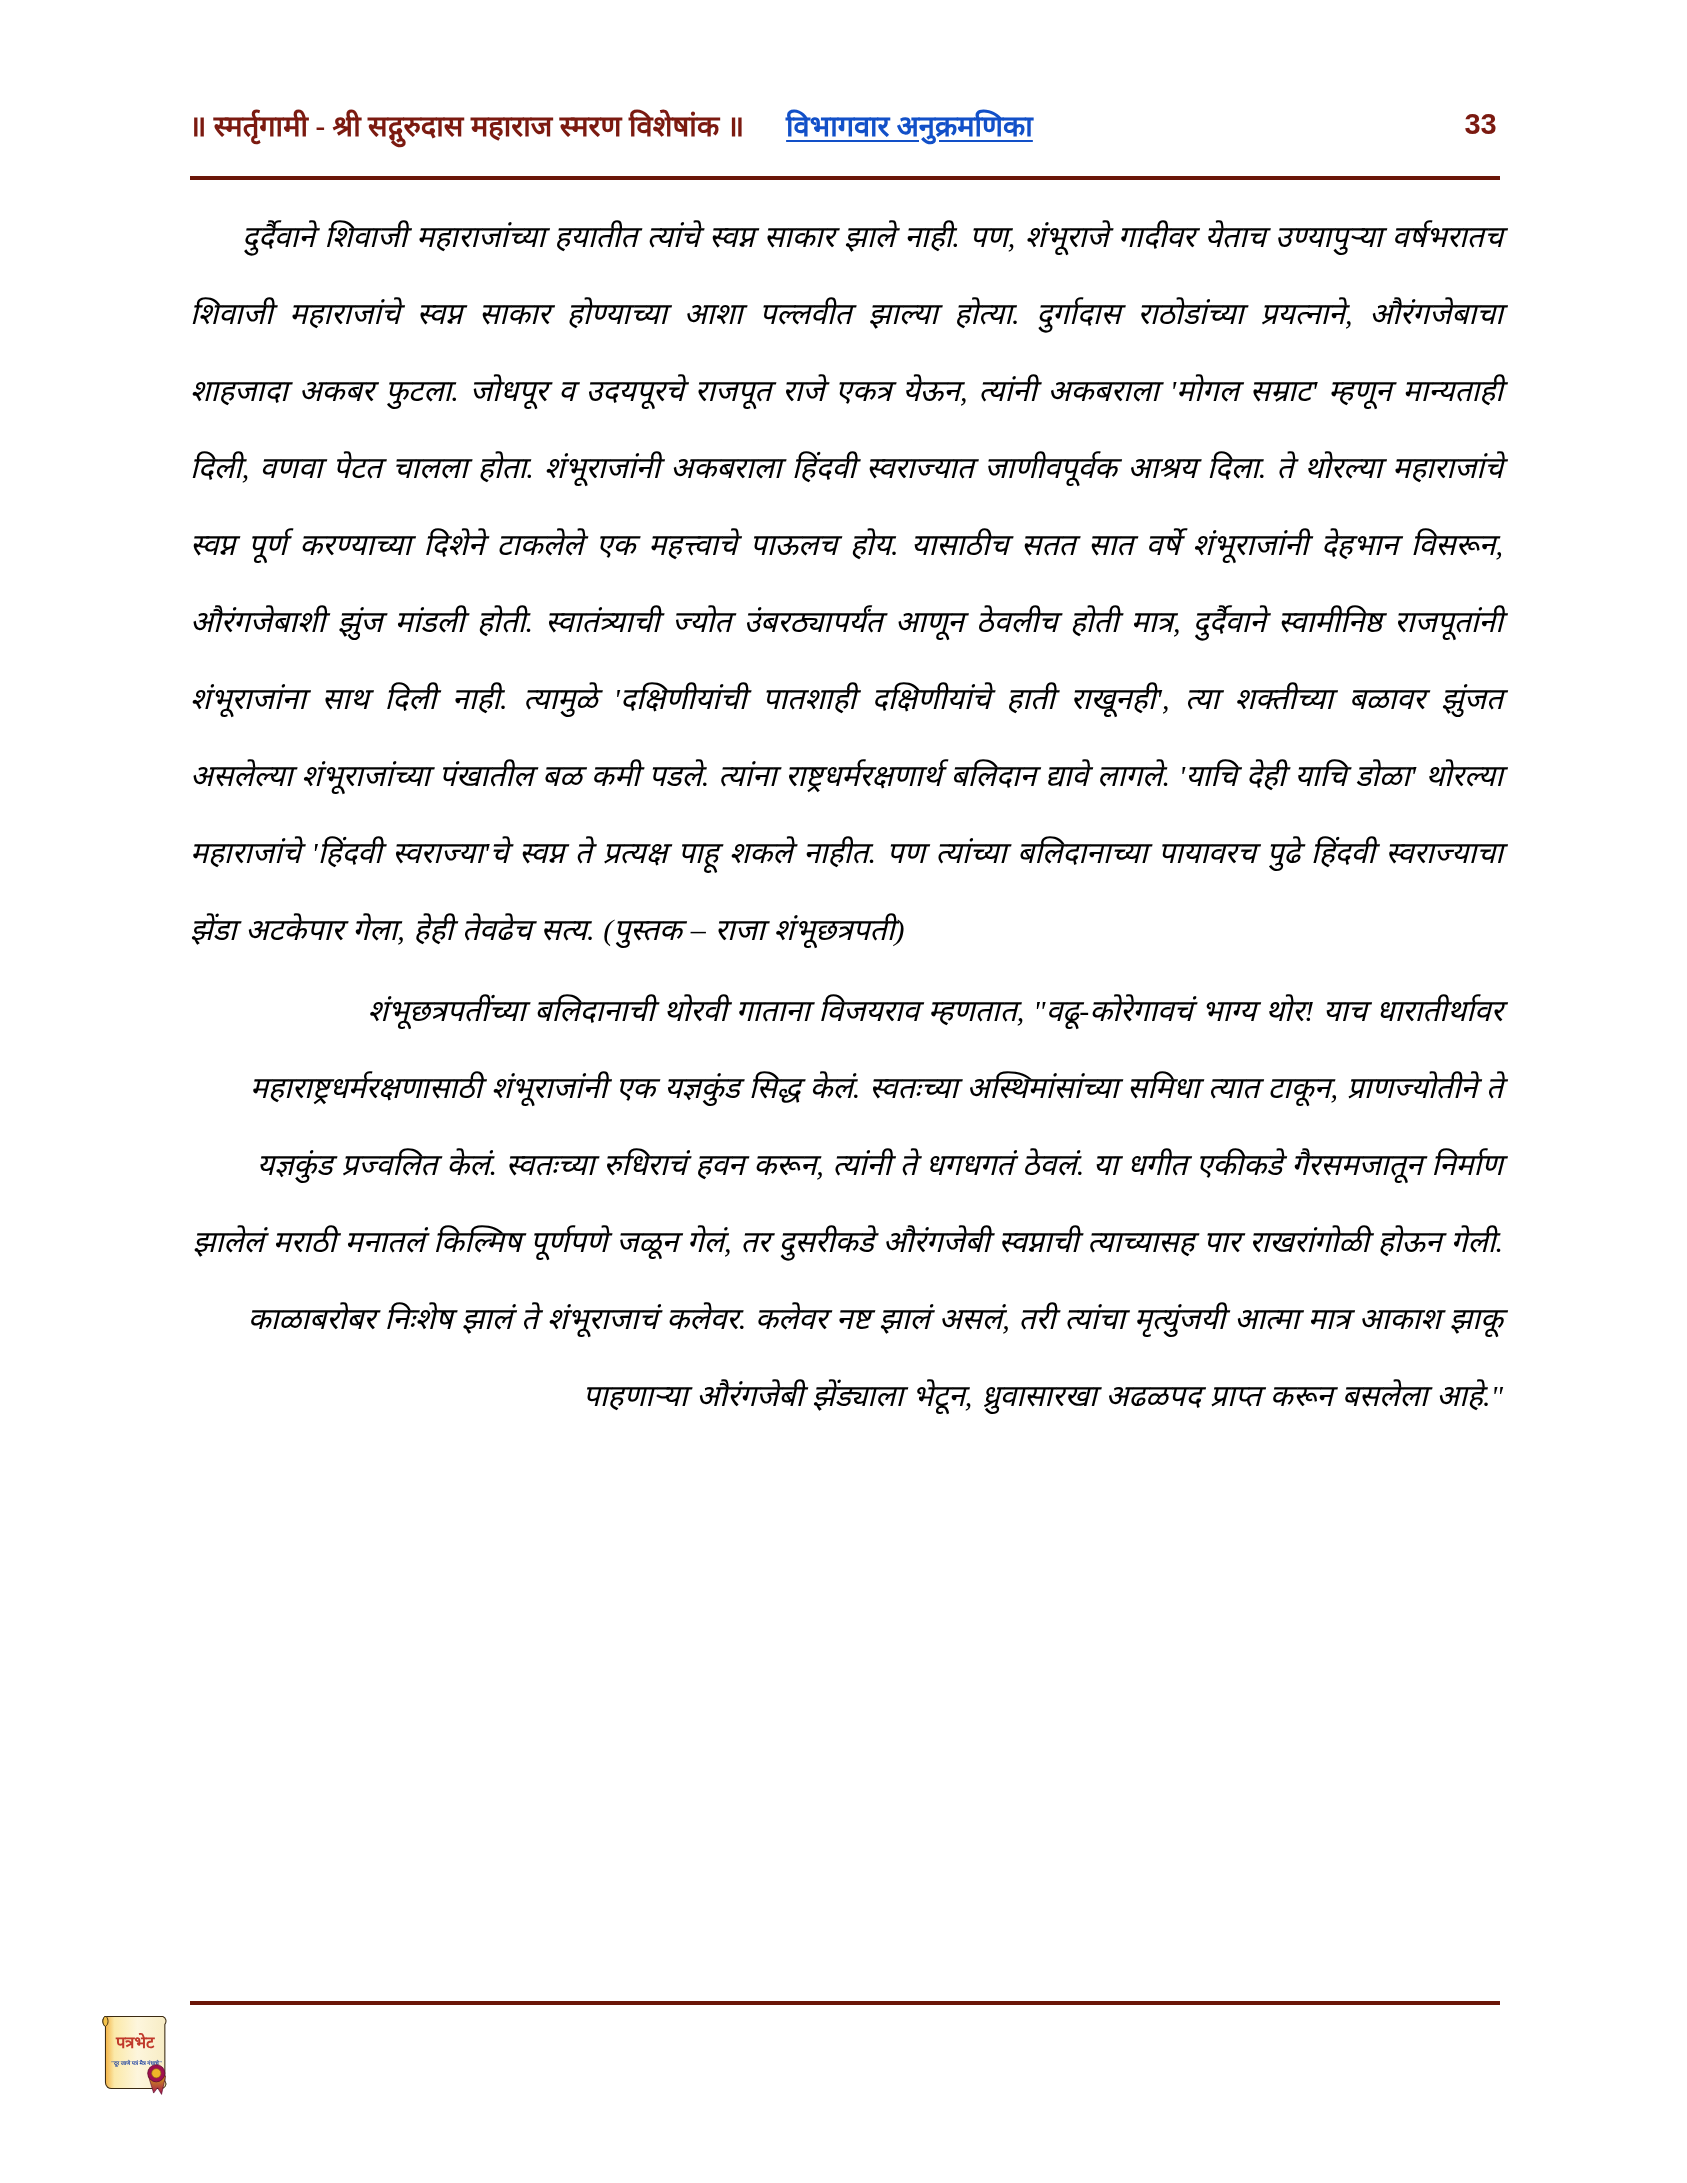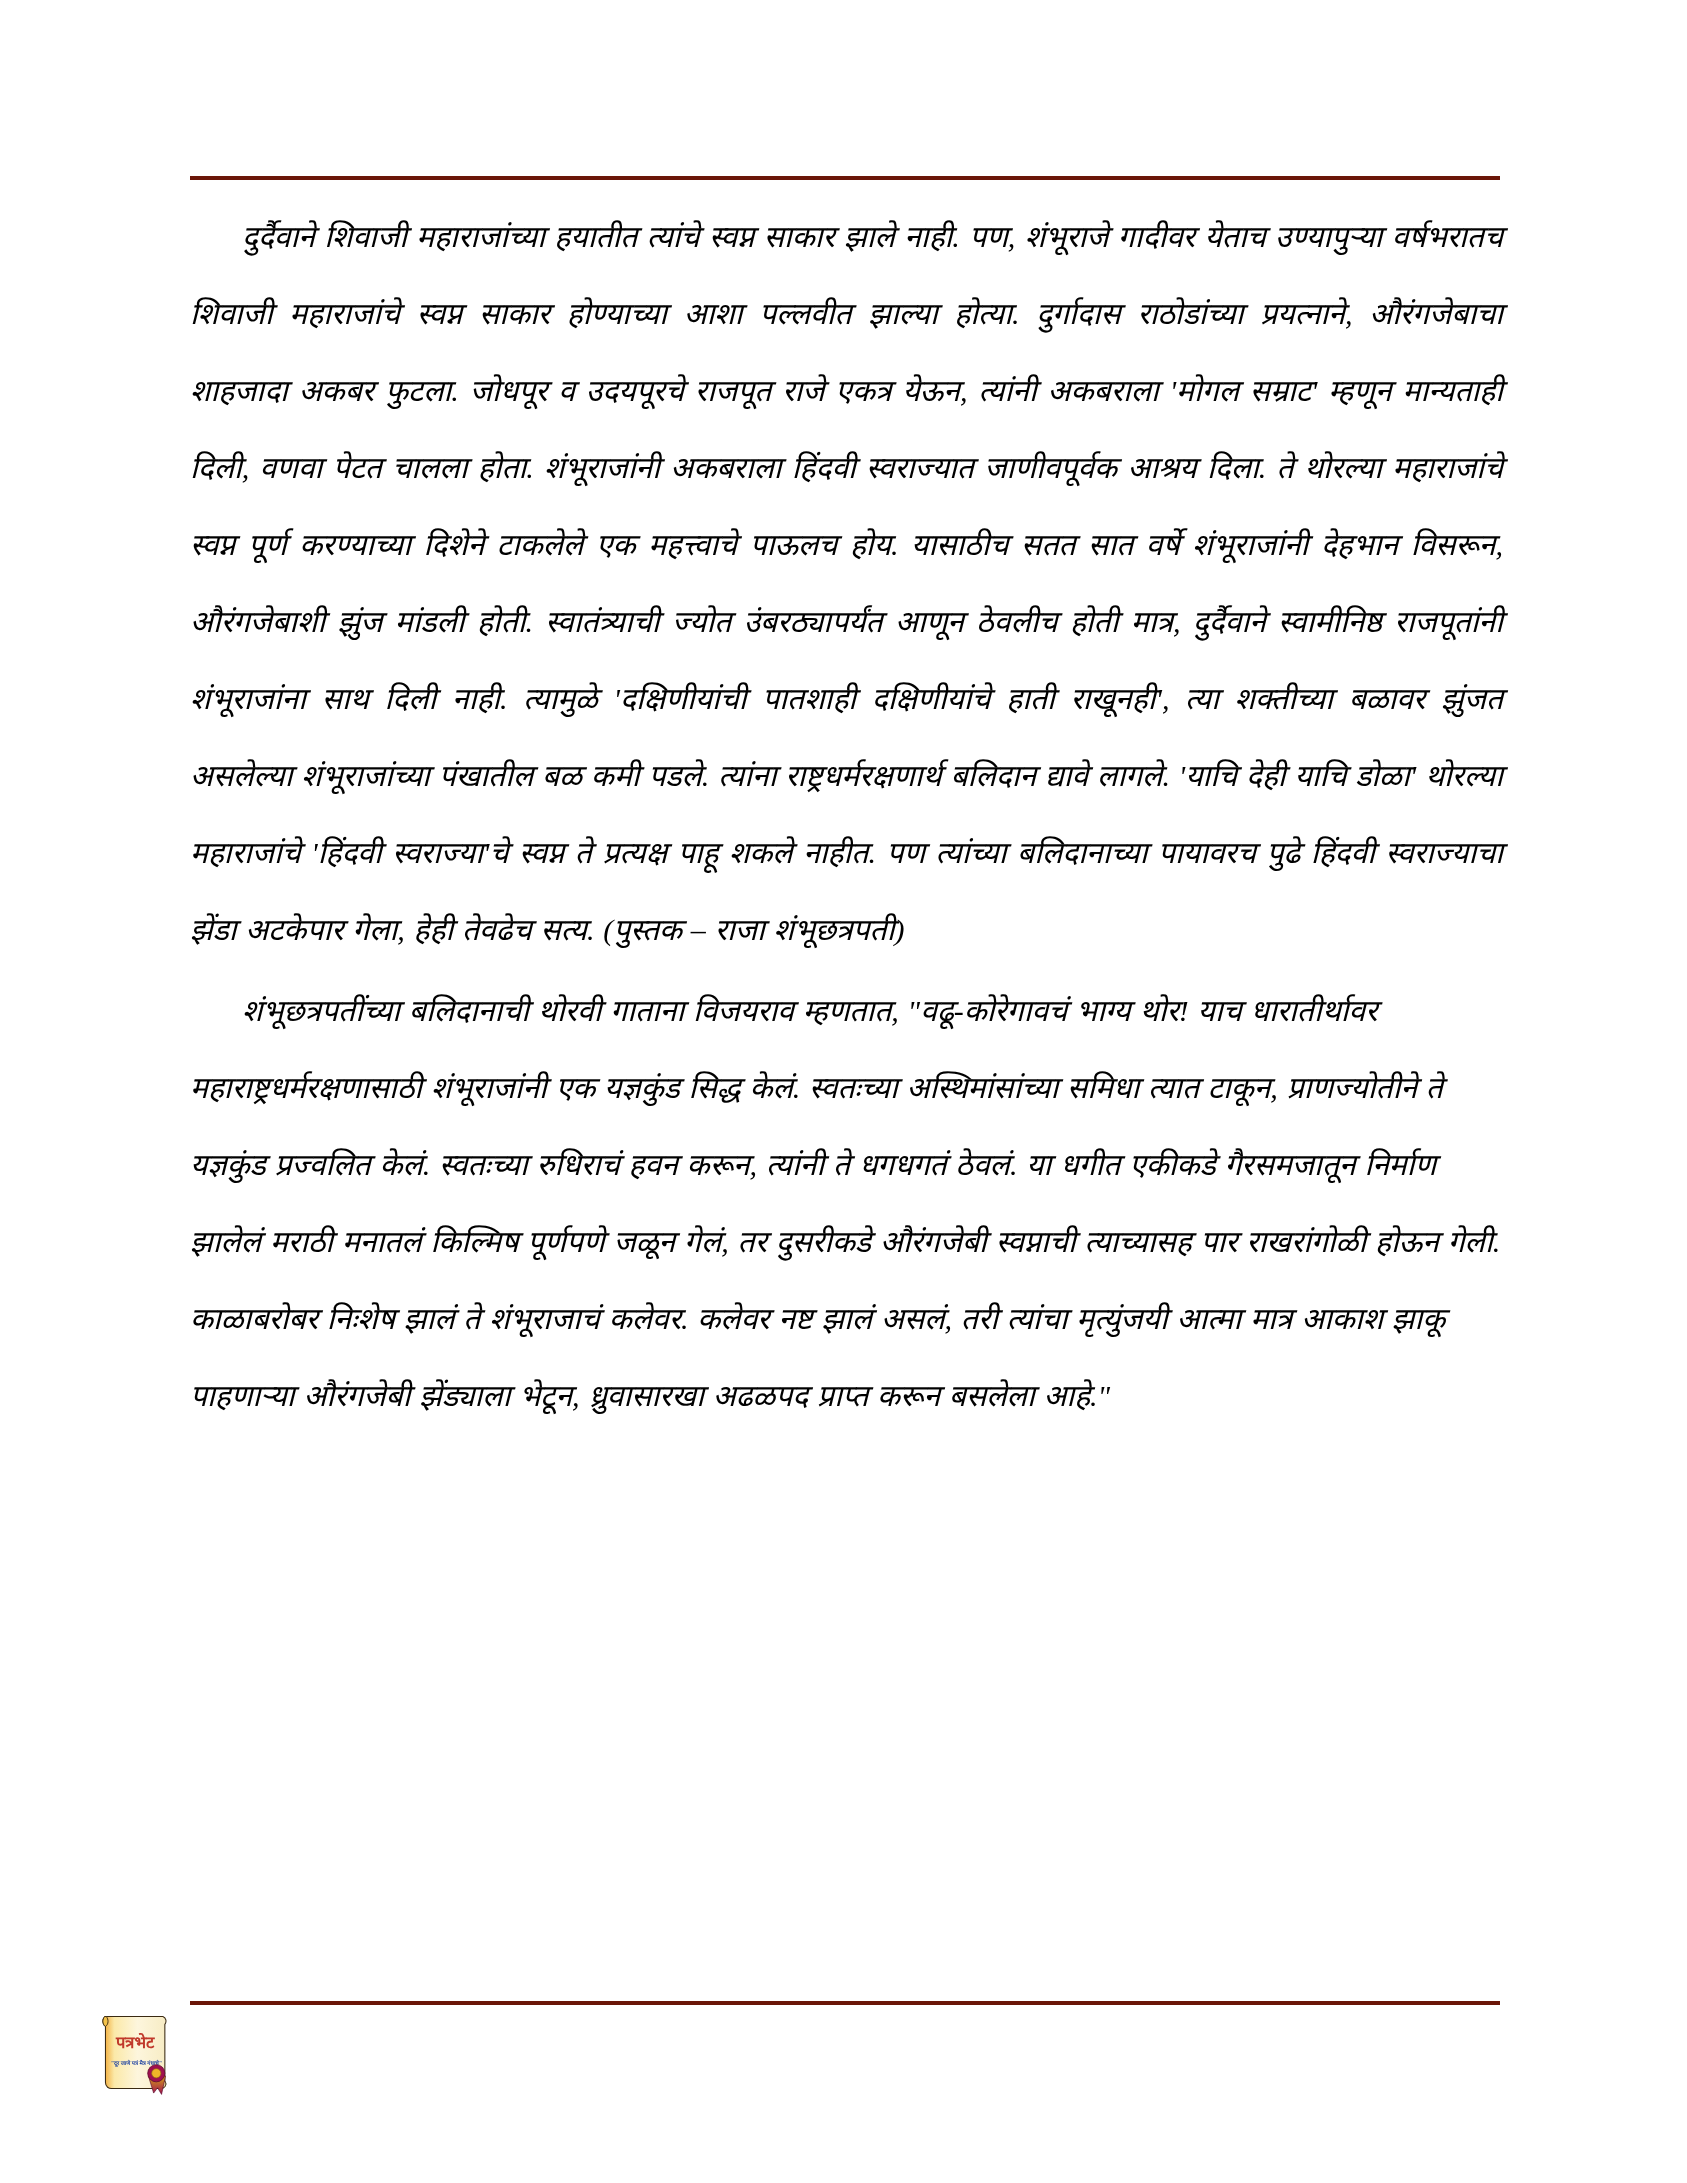--- a/index.html
+++ b/index.html
@@ -80,21 +80,21 @@
     text-align: justify;
     text-justify: inter-word;
     word-spacing: 1.3px;
     margin: 0 0 4px 0;
     font-style: italic;
   }
   .para.indent {
     text-indent: 52px;
   }
   .para:last-child {
-    text-align: left;
+    text-align: right;
   }
 
   
   .rule-bottom {
     position: absolute;
     left: 190px;
     top: 2001px;
     width: 1310px;
     height: 4px;
     background: #6b1608;
@@ -117,20 +117,25 @@
     width: 99px;
     height: 99px;
   }
   .logo svg { display: block; }
 </style>
 </head>
 <body>
 
 <div class="page">
 
+  <div class="header">
+    <div class="header-title">॥ स्मर्तृगामी - श्री सद्गुरुदास महाराज स्मरण विशेषांक ॥</div>
+    <a class="header-link">विभागवार अनुक्रमणिका</a>
+    <div class="header-pageno">33</div>
+  </div>
 
   <div class="rule-top"></div>
 
   <div class="content">
     <p class="para indent">दुर्दैवाने शिवाजी महाराजांच्या हयातीत त्यांचे स्वप्न साकार झाले नाही. पण, शंभूराजे गादीवर येताच उण्यापुऱ्या वर्षभरातच शिवाजी महाराजांचे स्वप्न साकार होण्याच्या आशा पल्लवीत झाल्या होत्या. दुर्गादास राठोडांच्या प्रयत्नाने, औरंगजेबाचा शाहजादा अकबर फुटला. जोधपूर व उदयपूरचे राजपूत राजे एकत्र येऊन, त्यांनी अकबराला 'मोगल सम्राट' म्हणून मान्यताही दिली, वणवा पेटत चालला होता. शंभूराजांनी अकबराला हिंदवी स्वराज्यात जाणीवपूर्वक आश्रय दिला. ते थोरल्या महाराजांचे स्वप्न पूर्ण करण्याच्या दिशेने टाकलेले एक महत्त्वाचे पाऊलच होय. यासाठीच सतत सात वर्षे शंभूराजांनी देहभान विसरून, औरंगजेबाशी झुंज मांडली होती. स्वातंत्र्याची ज्योत उंबरठ्यापर्यंत आणून ठेवलीच होती मात्र, दुर्दैवाने स्वामीनिष्ठ राजपूतांनी शंभूराजांना साथ दिली नाही. त्यामुळे 'दक्षिणीयांची पातशाही दक्षिणीयांचे हाती राखूनही', त्या शक्तीच्या बळावर झुंजत असलेल्या शंभूराजांच्या पंखातील बळ कमी पडले. त्यांना राष्ट्रधर्मरक्षणार्थ बलिदान द्यावे लागले. 'याचि देही याचि डोळा' थोरल्या महाराजांचे 'हिंदवी स्वराज्या'चे स्वप्न ते प्रत्यक्ष पाहू शकले नाहीत. पण त्यांच्या बलिदानाच्या पायावरच पुढे हिंदवी स्वराज्याचा झेंडा अटकेपार गेला, हेही तेवढेच सत्य. (पुस्तक – राजा शंभूछत्रपती)</p>
     <p class="para indent">शंभूछत्रपतींच्या बलिदानाची थोरवी गाताना विजयराव म्हणतात, "वढू-कोरेगावचं भाग्य थोर! याच धारातीर्थावर महाराष्ट्रधर्मरक्षणासाठी शंभूराजांनी एक यज्ञकुंड सिद्ध केलं. स्वतःच्या अस्थिमांसांच्या समिधा त्यात टाकून, प्राणज्योतीने ते यज्ञकुंड प्रज्वलित केलं. स्वतःच्या रुधिराचं हवन करून, त्यांनी ते धगधगतं ठेवलं. या धगीत एकीकडे गैरसमजातून निर्माण झालेलं मराठी मनातलं किल्मिष पूर्णपणे जळून गेलं, तर दुसरीकडे औरंगजेबी स्वप्नाची त्याच्यासह पार राखरांगोळी होऊन गेली. काळाबरोबर निःशेष झालं ते शंभूराजाचं कलेवर. कलेवर नष्ट झालं असलं, तरी त्यांचा मृत्युंजयी आत्मा मात्र आकाश झाकू पाहणाऱ्या औरंगजेबी झेंड्याला भेटून, ध्रुवासारखा अढळपद प्राप्त करून बसलेला आहे."</p>
   </div>
 
   <div class="rule-bottom"></div>
 

